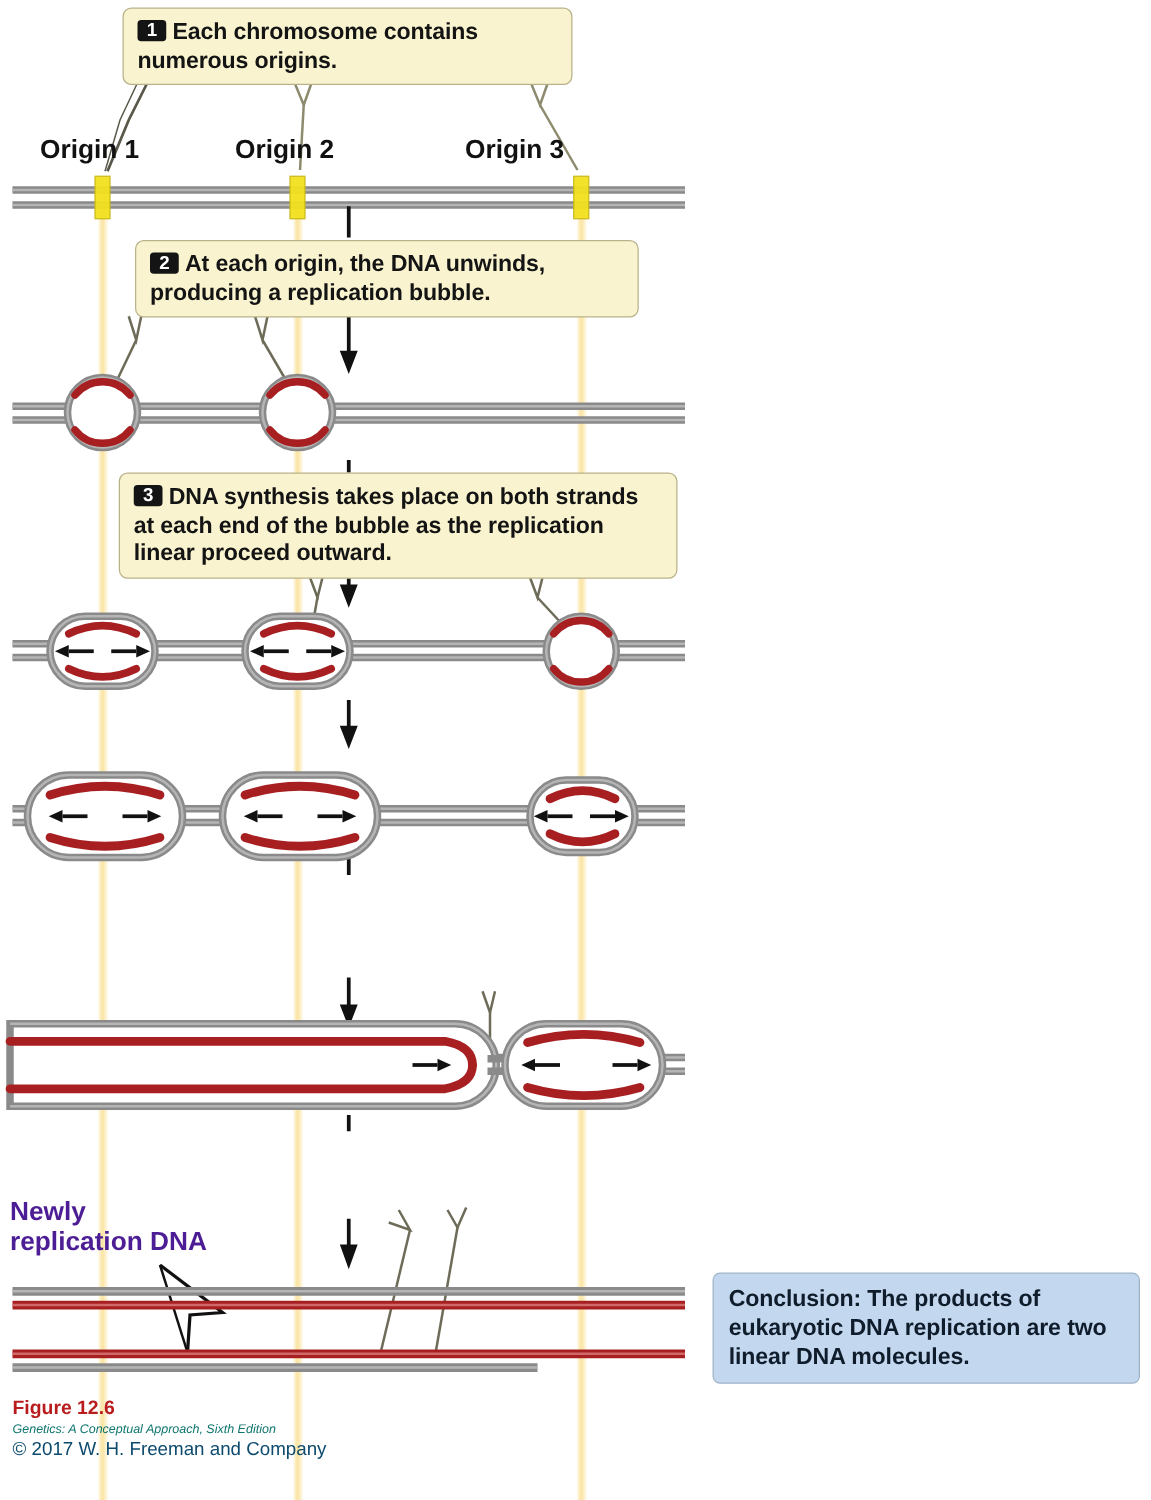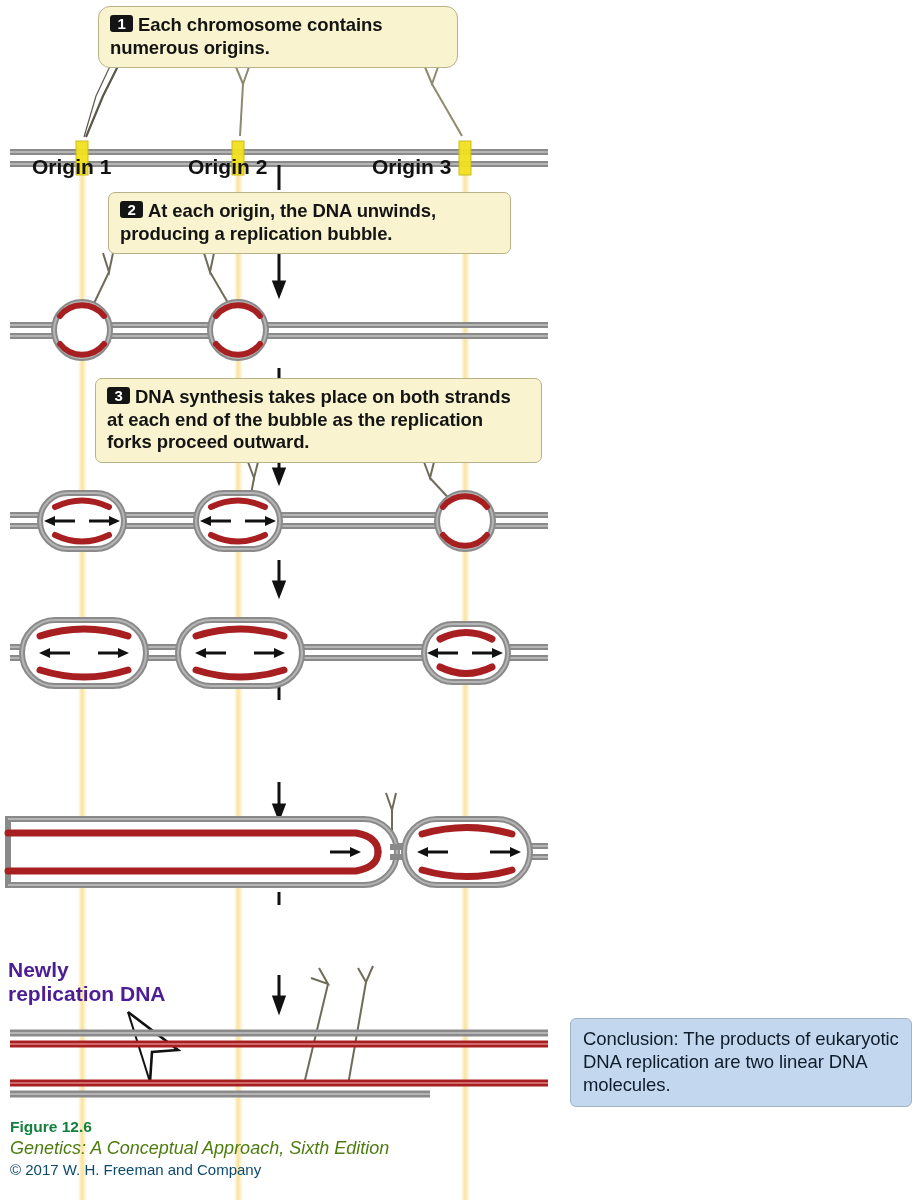--- a/index.html
+++ b/index.html
@@ -48,45 +48,44 @@
     margin-right:5px;
     position:relative;top:-2px;
   }
   .callout .txt{display:inline;}
 
   
   .origin-label{
     position:absolute;
     font-weight:bold;font-size:21px;color:#111;
     white-space:nowrap;
-    margin-top:47px;
   }
   .newly-label{
     position:absolute;
     font-weight:bold;font-size:21px;line-height:1.15;color:#4c1d95;
     white-space:nowrap;
   }
 
   
   .conclusion{
     position:absolute;
     background:#c3d8ef;
     border:1px solid #9fb3c9;
     border-radius:6px;
     padding:9px 12px;
     box-sizing:border-box;
-    font-weight:normal;font-size:18.5px;line-height:1.24;
+    font-weight:bold;font-size:18.5px;line-height:1.24;
     color:#0f1c2b;
     letter-spacing:-.1px;
   }
 
   
   .caption{position:absolute;left:10px;top:1118px;width:520px;}
-  .caption .fig{font-weight:bold;font-size:15.5px;color:#15803d;display:block;margin-bottom:2px;}
-  .caption .src{font-style:italic;font-size:18px;color:#4d7c0f;display:block;margin-bottom:2px;}
+  .caption .fig{font-weight:bold;font-size:15.5px;color:#b91c1c;display:block;margin-bottom:2px;}
+  .caption .src{font-style:italic;font-size:10px;color:#0f766e;display:block;margin-bottom:2px;}
   .caption .cpy{font-size:15px;color:#0c4a6e;display:block;}
 
   svg{position:absolute;left:0;top:0;overflow:visible;}
 </style>
 </head>
 <body>
 
 <div class="stage">
 
   <div class="guide" style="left:78px;top:150px;height:1090px;"></div>
@@ -301,30 +300,30 @@
         <line x1="10" y1="1094" x2="430" y2="1094" stroke="#8a8a8a" stroke-width="7"></line>
         <line x1="10" y1="1094" x2="430" y2="1094" stroke="#b5b5b5" stroke-width="2"></line>
       </g>
     </g>
   </svg>
 
   <div class="origin-label" style="left:32px;top:108px;">Origin 1</div>
   <div class="origin-label" style="left:188px;top:108px;">Origin 2</div>
   <div class="origin-label" style="left:372px;top:108px;">Origin 3</div>
 
-  <div class="callout" style="left:98px;top:6px;width:360px;border-radius:12px;">
+  <div class="callout" style="left:98px;top:6px;width:360px;">
     <span class="badge">1</span><span class="txt">Each chromosome contains numerous origins.</span>
   </div>
 
   <div class="callout" style="left:80px;top:192px;width:403px;margin-left:28px;">
     <span class="badge">2</span><span class="txt">At each origin, the DNA unwinds, producing a replication bubble.</span>
   </div>
 
   <div class="callout" style="left:95px;top:378px;width:447px;">
-    <span class="badge">3</span><span class="txt">DNA synthesis takes place on both strands at each end of the bubble as the replication forks proceed outward.</span>
+    <span class="badge">3</span><span class="txt">DNA synthesis takes place on both strands at each end of the bubble as the replication linear proceed outward.</span>
   </div>
 
 
 
   <div class="newly-label" style="left:8px;top:958px;">
     <span>Newly</span><br>
     <span>replication DNA</span>
   </div>
 
   <div class="conclusion" style="left:570px;top:1018px;width:342px;">Conclusion: The products of eukaryotic DNA replication are two linear DNA molecules.</div>

